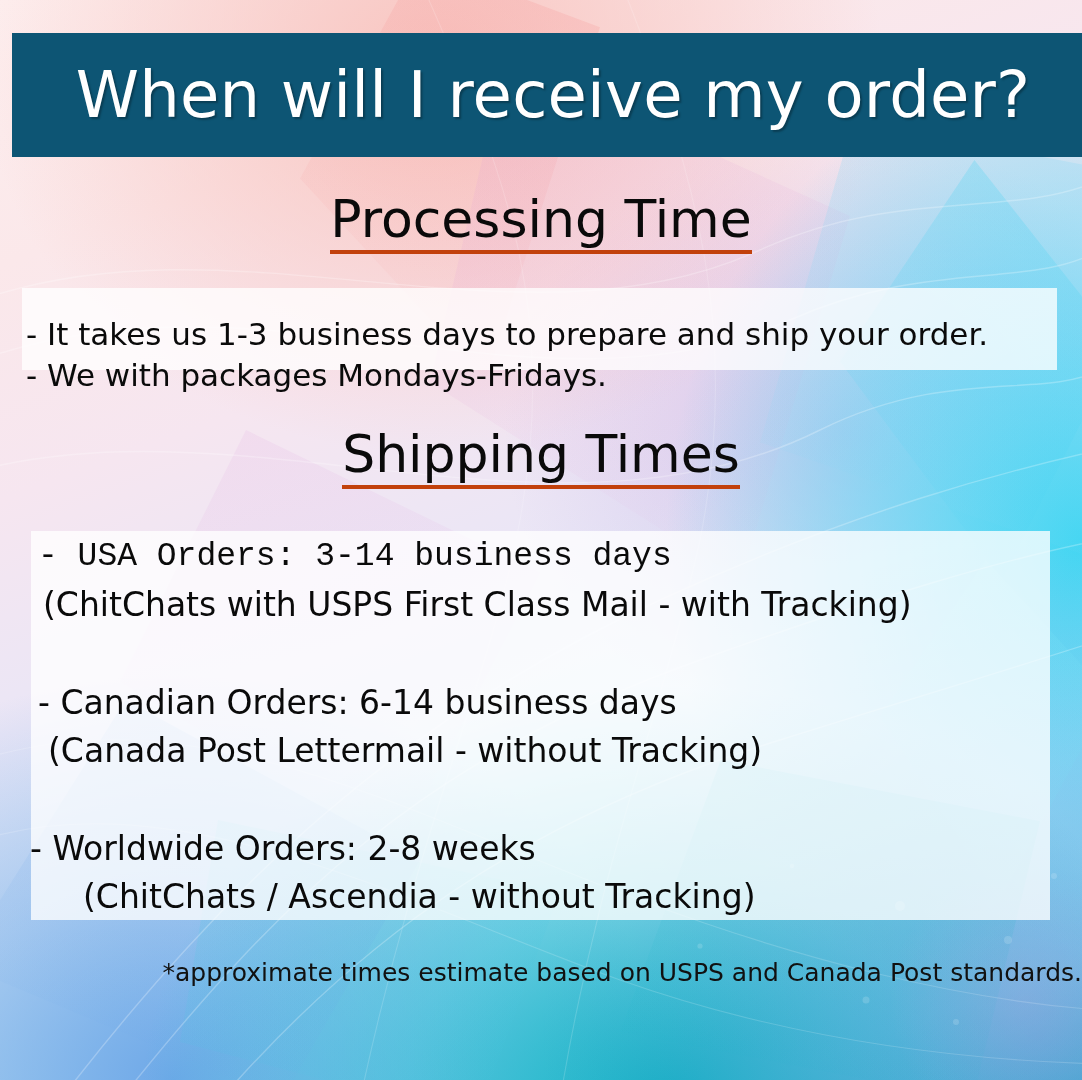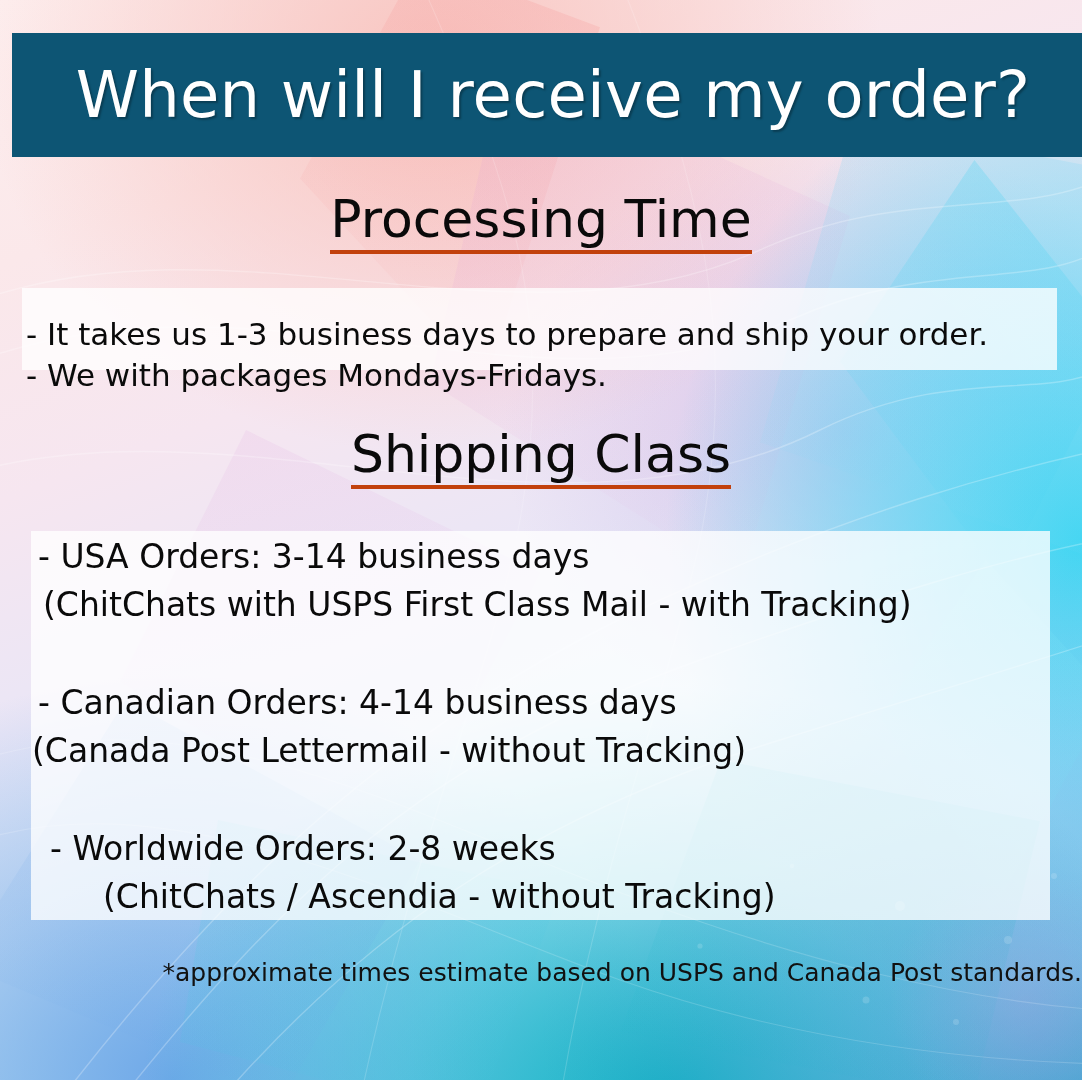--- a/index.html
+++ b/index.html
@@ -157,26 +157,26 @@
   }
   .ship-group {
     position: absolute;
     color: #0a0a0a;
     font-size: 33px;
     line-height: 48px;
     white-space: nowrap;
   }
   #ship-usa   { left: 36px; top: 533px; }
   #ship-can   { left: 32px; top: 679px; }
-  #ship-world { left: 48px; top: 825px; }
+  #ship-world { left: 28px; top: 825px; }
   .ship-line-2 { padding-left: 0; }
-  #ship-usa   .ship-line-1 { padding-left: 2px; }
+  #ship-usa   .ship-line-1 { padding-left: 2px; font-family: Liberation Mono, monospace; }
   #ship-usa   .ship-line-2 { padding-left: 7px; }
   #ship-can   .ship-line-1 { padding-left: 6px; }
-  #ship-can   .ship-line-2 { padding-left: 0px; }
+  #ship-can   .ship-line-2 { padding-left: 16px; }
   #ship-world .ship-line-1 { padding-left: 2px; }
   #ship-world .ship-line-2 { padding-left: 7px; margin-left: 48px; }
 
   
   .footer-note {
     position: absolute;
     left: 0;
     top: 956px;
     width: 1082px;
     text-align: right;
@@ -239,32 +239,32 @@
     <span>Processing Time</span>
   </div>
 
   <div class="panel" id="panel-processing"></div>
   <div class="proc-lines">
     <div class="proc-line">- It takes us 1-3 business days to prepare and ship your order.</div>
     <div class="proc-line">- We with packages Mondays-Fridays.</div>
   </div>
 
   <div class="section-head" id="head-shipping">
-    <span>Shipping Class</span>
+    <span>Shipping Times</span>
   </div>
 
   <div class="panel" id="panel-shipping"></div>
 
   <div class="ship-group" id="ship-usa">
     <div class="ship-line-1">- USA Orders: 3-14 business days</div>
     <div class="ship-line-2">(ChitChats with USPS First Class Mail - with Tracking)</div>
   </div>
 
   <div class="ship-group" id="ship-can">
-    <div class="ship-line-1">- Canadian Orders: 4-14 business days</div>
+    <div class="ship-line-1">- Canadian Orders: 6-14 business days</div>
     <div class="ship-line-2">(Canada Post Lettermail - without Tracking)</div>
   </div>
 
   <div class="ship-group" id="ship-world">
     <div class="ship-line-1">- Worldwide Orders: 2-8 weeks</div>
     <div class="ship-line-2">(ChitChats / Ascendia - without Tracking)</div>
   </div>
 
   <div class="footer-note">
     <div class="footer-line">*approximate times estimate based on USPS and Canada Post standards.</div>

